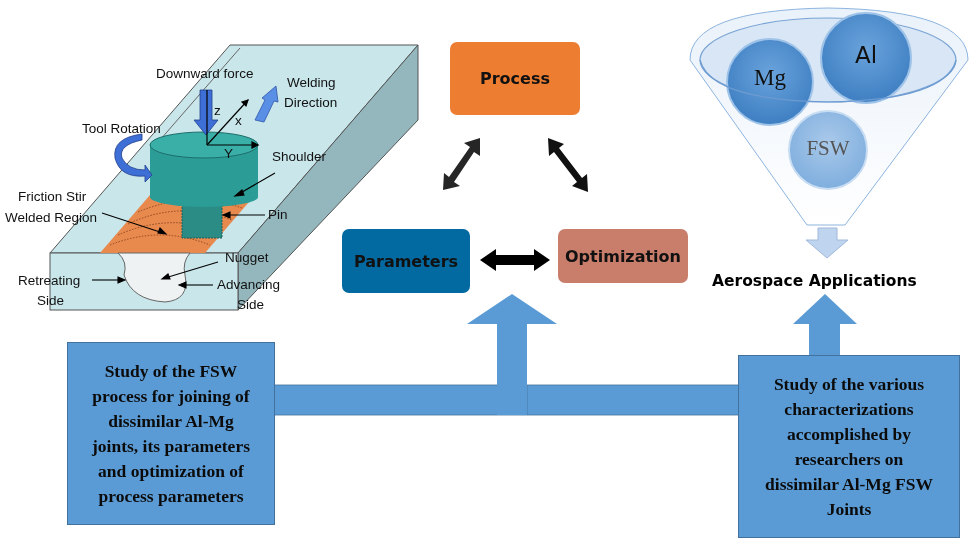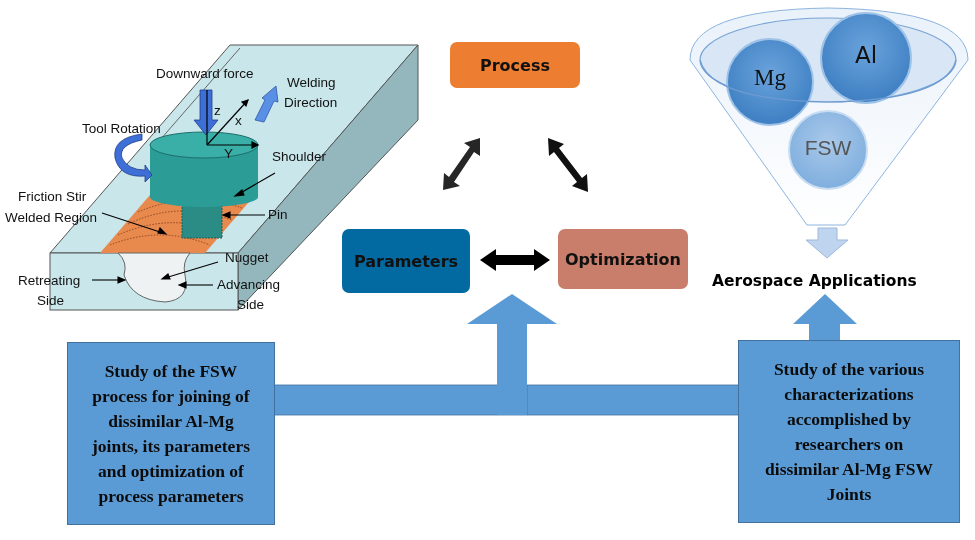--- a/index.html
+++ b/index.html
@@ -85,27 +85,27 @@
 <div class="lbl" style="left:272px;top:149px;">Shoulder</div>
 <div class="lbl" style="left:18px;top:189px;">Friction Stir</div>
 <div class="lbl" style="left:5px;top:210px;">Welded Region</div>
 <div class="lbl" style="left:268px;top:207px;">Pin</div>
 <div class="lbl" style="left:225px;top:250px;">Nugget</div>
 <div class="lbl" style="left:18px;top:273px;">Retreating</div>
 <div class="lbl" style="left:37px;top:293px;">Side</div>
 <div class="lbl" style="left:217px;top:277px;">Advancing</div>
 <div class="lbl" style="left:237px;top:297px;">Side</div>
 
-<div class="box" style="left:450px;top:42px;width:130px;height:46px;background:#ED7D31;">
+<div class="box" style="left:450px;top:42px;width:130px;height:73px;background:#ED7D31;">
   <span>Process</span>
 </div>
 <div class="box" style="left:342px;top:229px;width:128px;height:64px;background:#0369a1;">
   <span>Parameters</span>
 </div>
-<div class="box" style="left:558px;top:229px;width:130px;height:60px;background:#C97D6B;">
+<div class="box" style="left:558px;top:229px;width:130px;height:54px;background:#C97D6B;">
   <span>Optimization</span>
 </div>
 
 <svg class="abs" style="left:430px;top:130px" width="190" height="150" viewBox="0 0 190 150">
 
   <g>
     <polygon points="50,8 50,26 44,22 24,52 30,56 13,60 14,43 19,47 40,17 34,13" fill="#262626"></polygon>
   </g>
 
   <g>
@@ -137,41 +137,41 @@
   <circle cx="90" cy="82" r="43" fill="url(#gBall)" stroke="#9FC3E8" stroke-width="2"></circle>
   <circle cx="186" cy="58" r="45" fill="url(#gBall)" stroke="#9FC3E8" stroke-width="2"></circle>
   <circle cx="148" cy="150" r="39" fill="url(#gBall2)" stroke="#C8DDF2" stroke-width="2"></circle>
 
   <path d="M20,60 Q30,100 148,102 Q266,100 276,60" fill="none" stroke="#6D9BD1" stroke-width="1.2"></path>
 
   <polygon points="138,228 157,228 157,240 168,240 147,258 126,240 138,240" fill="#BFD4EE" stroke="#9FB8DA" stroke-width="1"></polygon>
 </svg>
 <div class="abs" style="left:735px;top:65px;width:70px;text-align:center;font-family:Liberation Serif, serif;font-size:23px;color:#111;">Mg</div>
 <div class="abs" style="left:831px;top:42px;width:70px;text-align:center;font-family:'DejaVu Sans',sans-serif;font-size:23px;color:#111;">Al</div>
-<div class="abs" style="left:793px;top:136px;width:70px;text-align:center;font-family:Liberation Sans, sans-serif;font-size:21px;color:#555;">FSW</div>
+<div class="abs" style="left:793px;top:136px;width:70px;text-align:center;font-family:Liberation Serif, serif;font-size:21px;color:#555;">FSW</div>
 <div class="abs" style="left:712px;top:272px;width:235px;text-align:left;font-family:'DejaVu Sans',sans-serif;font-weight:bold;font-size:15.5px;color:#000;">Aerospace Applications</div>
 
 <svg class="abs" style="left:0;top:0" width="975" height="540" viewBox="0 0 975 540">
   <rect x="274" y="385" width="466" height="30" fill="#5B9BD5" stroke="#41719C" stroke-width="0.8"></rect>
   <line x1="527" y1="385" x2="527" y2="415" stroke="#41719C" stroke-width="0.8"></line>
   <polygon points="497,415 497,324 467,324 512,294 557,324 527,324 527,415" fill="#5B9BD5"></polygon>
   <polygon points="809,356 809,324 793,324 825,294 857,324 840,324 840,356" fill="#5B9BD5"></polygon>
 </svg>
 
 <div class="bluebox" style="left:67px;top:342px;width:208px;height:183px;">
   <div>
     <div>Study of the FSW</div>
     <div>process for joining of</div>
     <div>dissimilar Al-Mg</div>
     <div>joints, its parameters</div>
     <div>and optimization of</div>
     <div>process parameters</div>
   </div>
 </div>
-<div class="bluebox" style="left:738px;top:340px;width:222px;height:183px;">
+<div class="bluebox" style="left:738px;top:355px;width:222px;height:183px;">
   <div>
     <div>Study of the various</div>
     <div>characterizations</div>
     <div>accomplished by</div>
     <div>researchers on</div>
     <div>dissimilar Al-Mg FSW</div>
     <div>Joints</div>
   </div>
 </div>
 

